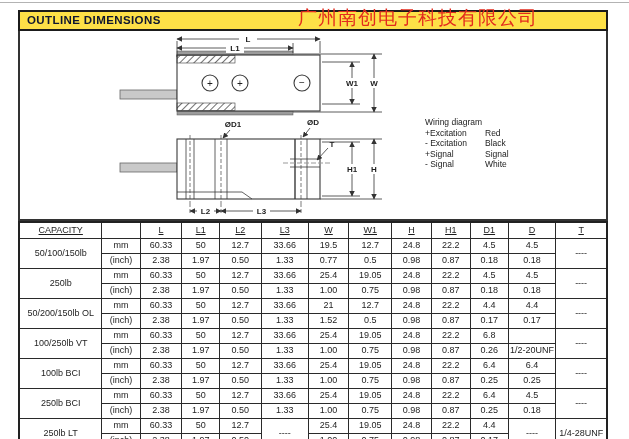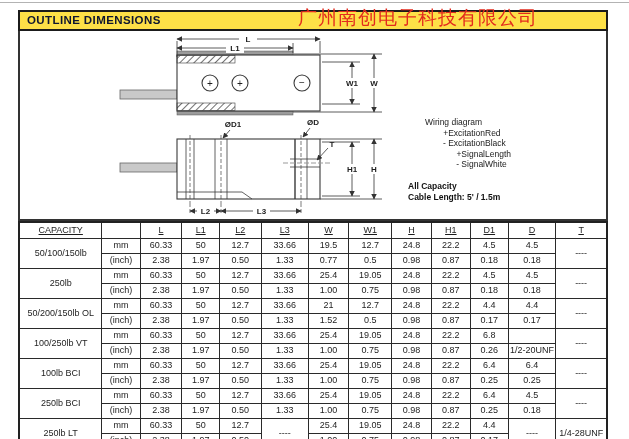--- a/index.html
+++ b/index.html
@@ -6,21 +6,21 @@
   .page{position:relative;width:629px;height:439px;background:#fff;overflow:hidden;
         font-family:"Liberation Sans",sans-serif;color:#1d1d1d;}
   .topline{position:absolute;top:2px;left:0;width:629px;height:1px;background:#b3b3b3;}
   .content{position:absolute;left:18px;top:10px;width:590px;}
   .header-bar{box-sizing:border-box;height:21px;background:#fde047;border:2px solid #1b1b1b;
               font-size:11.5px;font-weight:bold;color:#0e1630;line-height:17px;
               padding-left:7px;letter-spacing:.4px;}
   .drawing-box{box-sizing:border-box;position:relative;height:190px;border:2px solid #333;
                border-top:none;background:#fff;}
   .wiring{position:absolute;left:405px;top:80px;font-size:8.5px;line-height:10.5px;color:#222;margin-top:6px;}
-  .wiring .wrow{display:flex;text-align:right;}
+  .wiring .wrow{display:flex;}
   .wiring .wlab{width:60px;}
   .note{position:absolute;left:388px;top:150px;font-size:8.5px;font-weight:bold;
         line-height:10.5px;color:#111;}
   
   table.dims{border-collapse:collapse;table-layout:fixed;width:590px;margin-top:0;
              font-size:9px;color:#1d1d1d;}
   table.dims th,table.dims td{border:1px solid #2a2a2a;text-align:center;vertical-align:middle;
              padding:1px 0;height:12px;line-height:1.05;font-weight:normal;overflow:hidden;}
   table.dims th{height:13px;text-decoration:underline;}
   table.dims{border:2px solid #222;}
@@ -157,32 +157,28 @@
         <div class="wrow">
           <span class="wlab">+Excitation</span>
           <span>Red</span>
         </div>
         <div class="wrow">
           <span class="wlab">- Excitation</span>
           <span>Black</span>
         </div>
         <div class="wrow">
           <span class="wlab">+Signal</span>
-          <span>Length</span>
+          <span>Signal</span>
         </div>
         <div class="wrow">
           <span class="wlab">- Signal</span>
           <span>White</span>
         </div>
       </div>
 
-      <div class="note">
-        <div>All Capacity</div>
-        <div>Cable Length: 5' / 1.5m</div>
-      </div>
     </div>
 
     <table class="dims">
       <colgroup>
         <col style="width:14.1%">
           <col style="width:6.5%">
           <col style="width:7.1%">
         <col style="width:6.4%">
           <col style="width:7.1%">
           <col style="width:8.0%">

